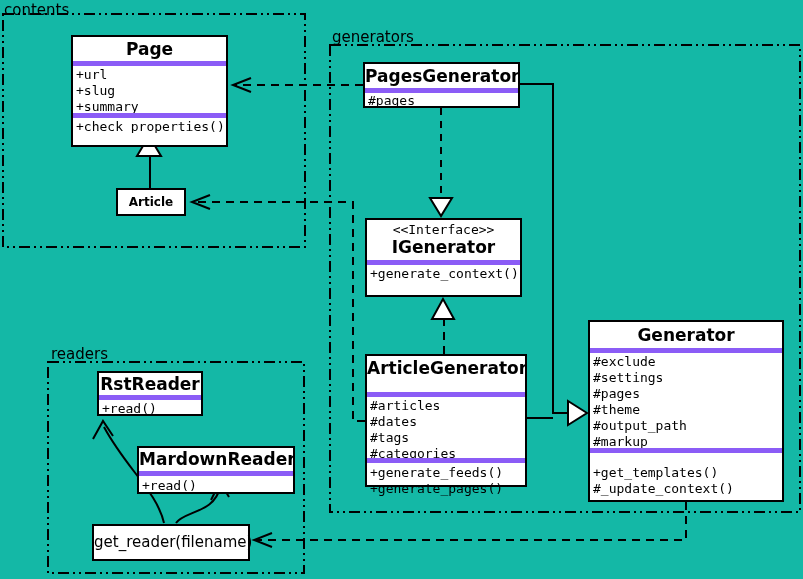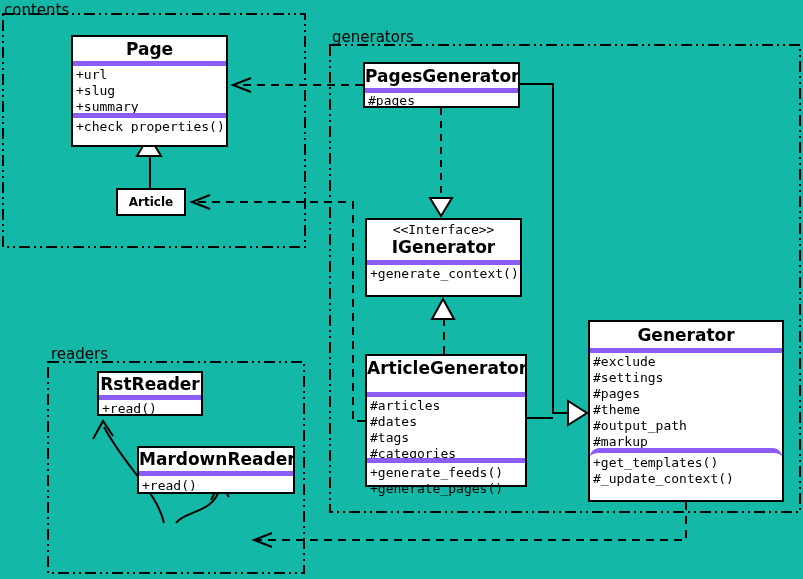--- a/index.html
+++ b/index.html
@@ -107,34 +107,37 @@
   <div class="box" style="left:588px;top:320px;width:196px;height:182px;">
     <div class="title" style="line-height:26px;height:26px;">Generator</div>
     <div class="sect" style="height:100px;">
       <div class="member">#exclude</div>
       <div class="member">#settings</div>
       <div class="member">#pages</div>
       <div class="member">#theme</div>
       <div class="member">#output_path</div>
       <div class="member">#markup</div>
     </div>
-    <div class="sect" style="height:52px;padding-top:2px;border-radius:9px;">
+    <div class="sect" style="height:52px;padding-top:12px;">
       <div class="member">+get_templates()</div>
       <div class="member">#_update_context()</div>
     </div>
   </div>
 
   <div class="box" style="left:74px;top:371px;width:106px;height:45px;margin-left:23px;">
     <div class="title" style="line-height:22px;height:22px;">RstReader</div>
     <div class="sect" style="height:19px;">
       <div class="member">+read()</div>
     </div>
   </div>
 
   <div class="box" style="left:137px;top:430px;width:158px;height:48px;margin-top:16px;">
     <div class="title" style="line-height:23px;height:23px;">MardownReader</div>
     <div class="sect" style="height:21px;padding-top:2px;">
       <div class="member">+read()</div>
     </div>
   </div>
 
+  <div class="box" style="left:92px;top:524px;width:158px;height:37px;">
+    <div class="plain-label" style="line-height:33px;">get_reader(filename)</div>
+  </div>
 
 </div>
 
 </body></html>

